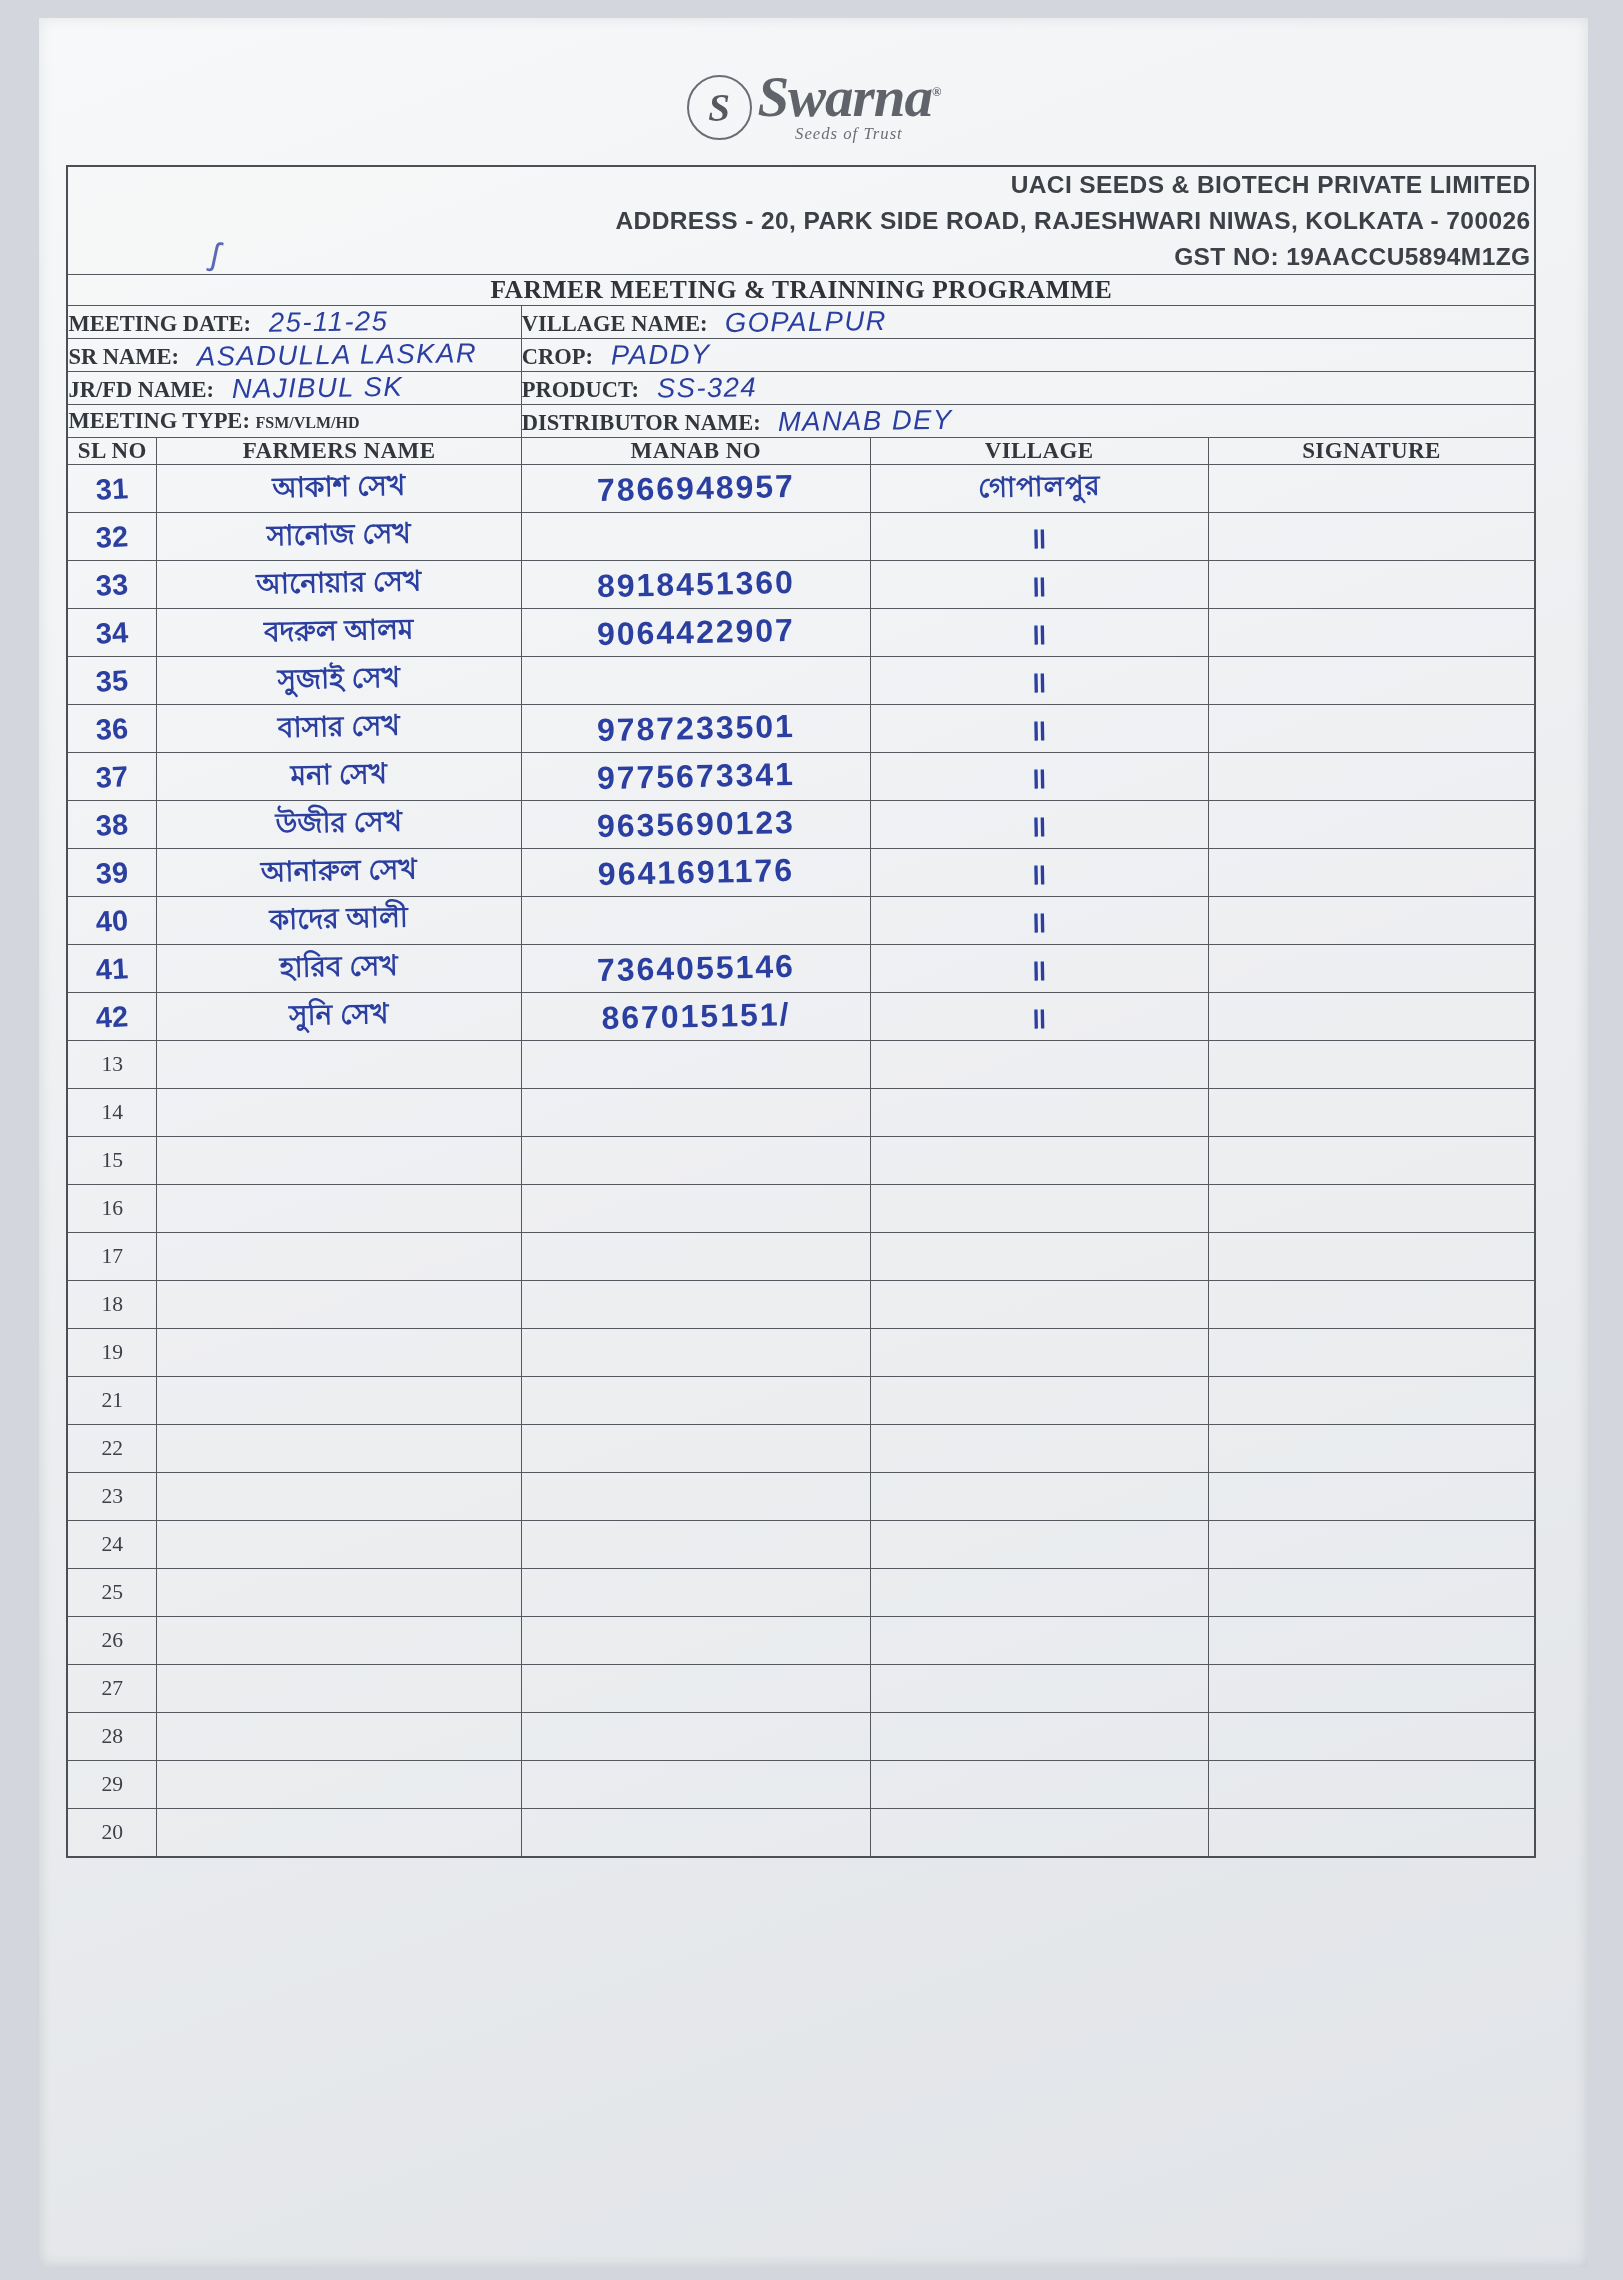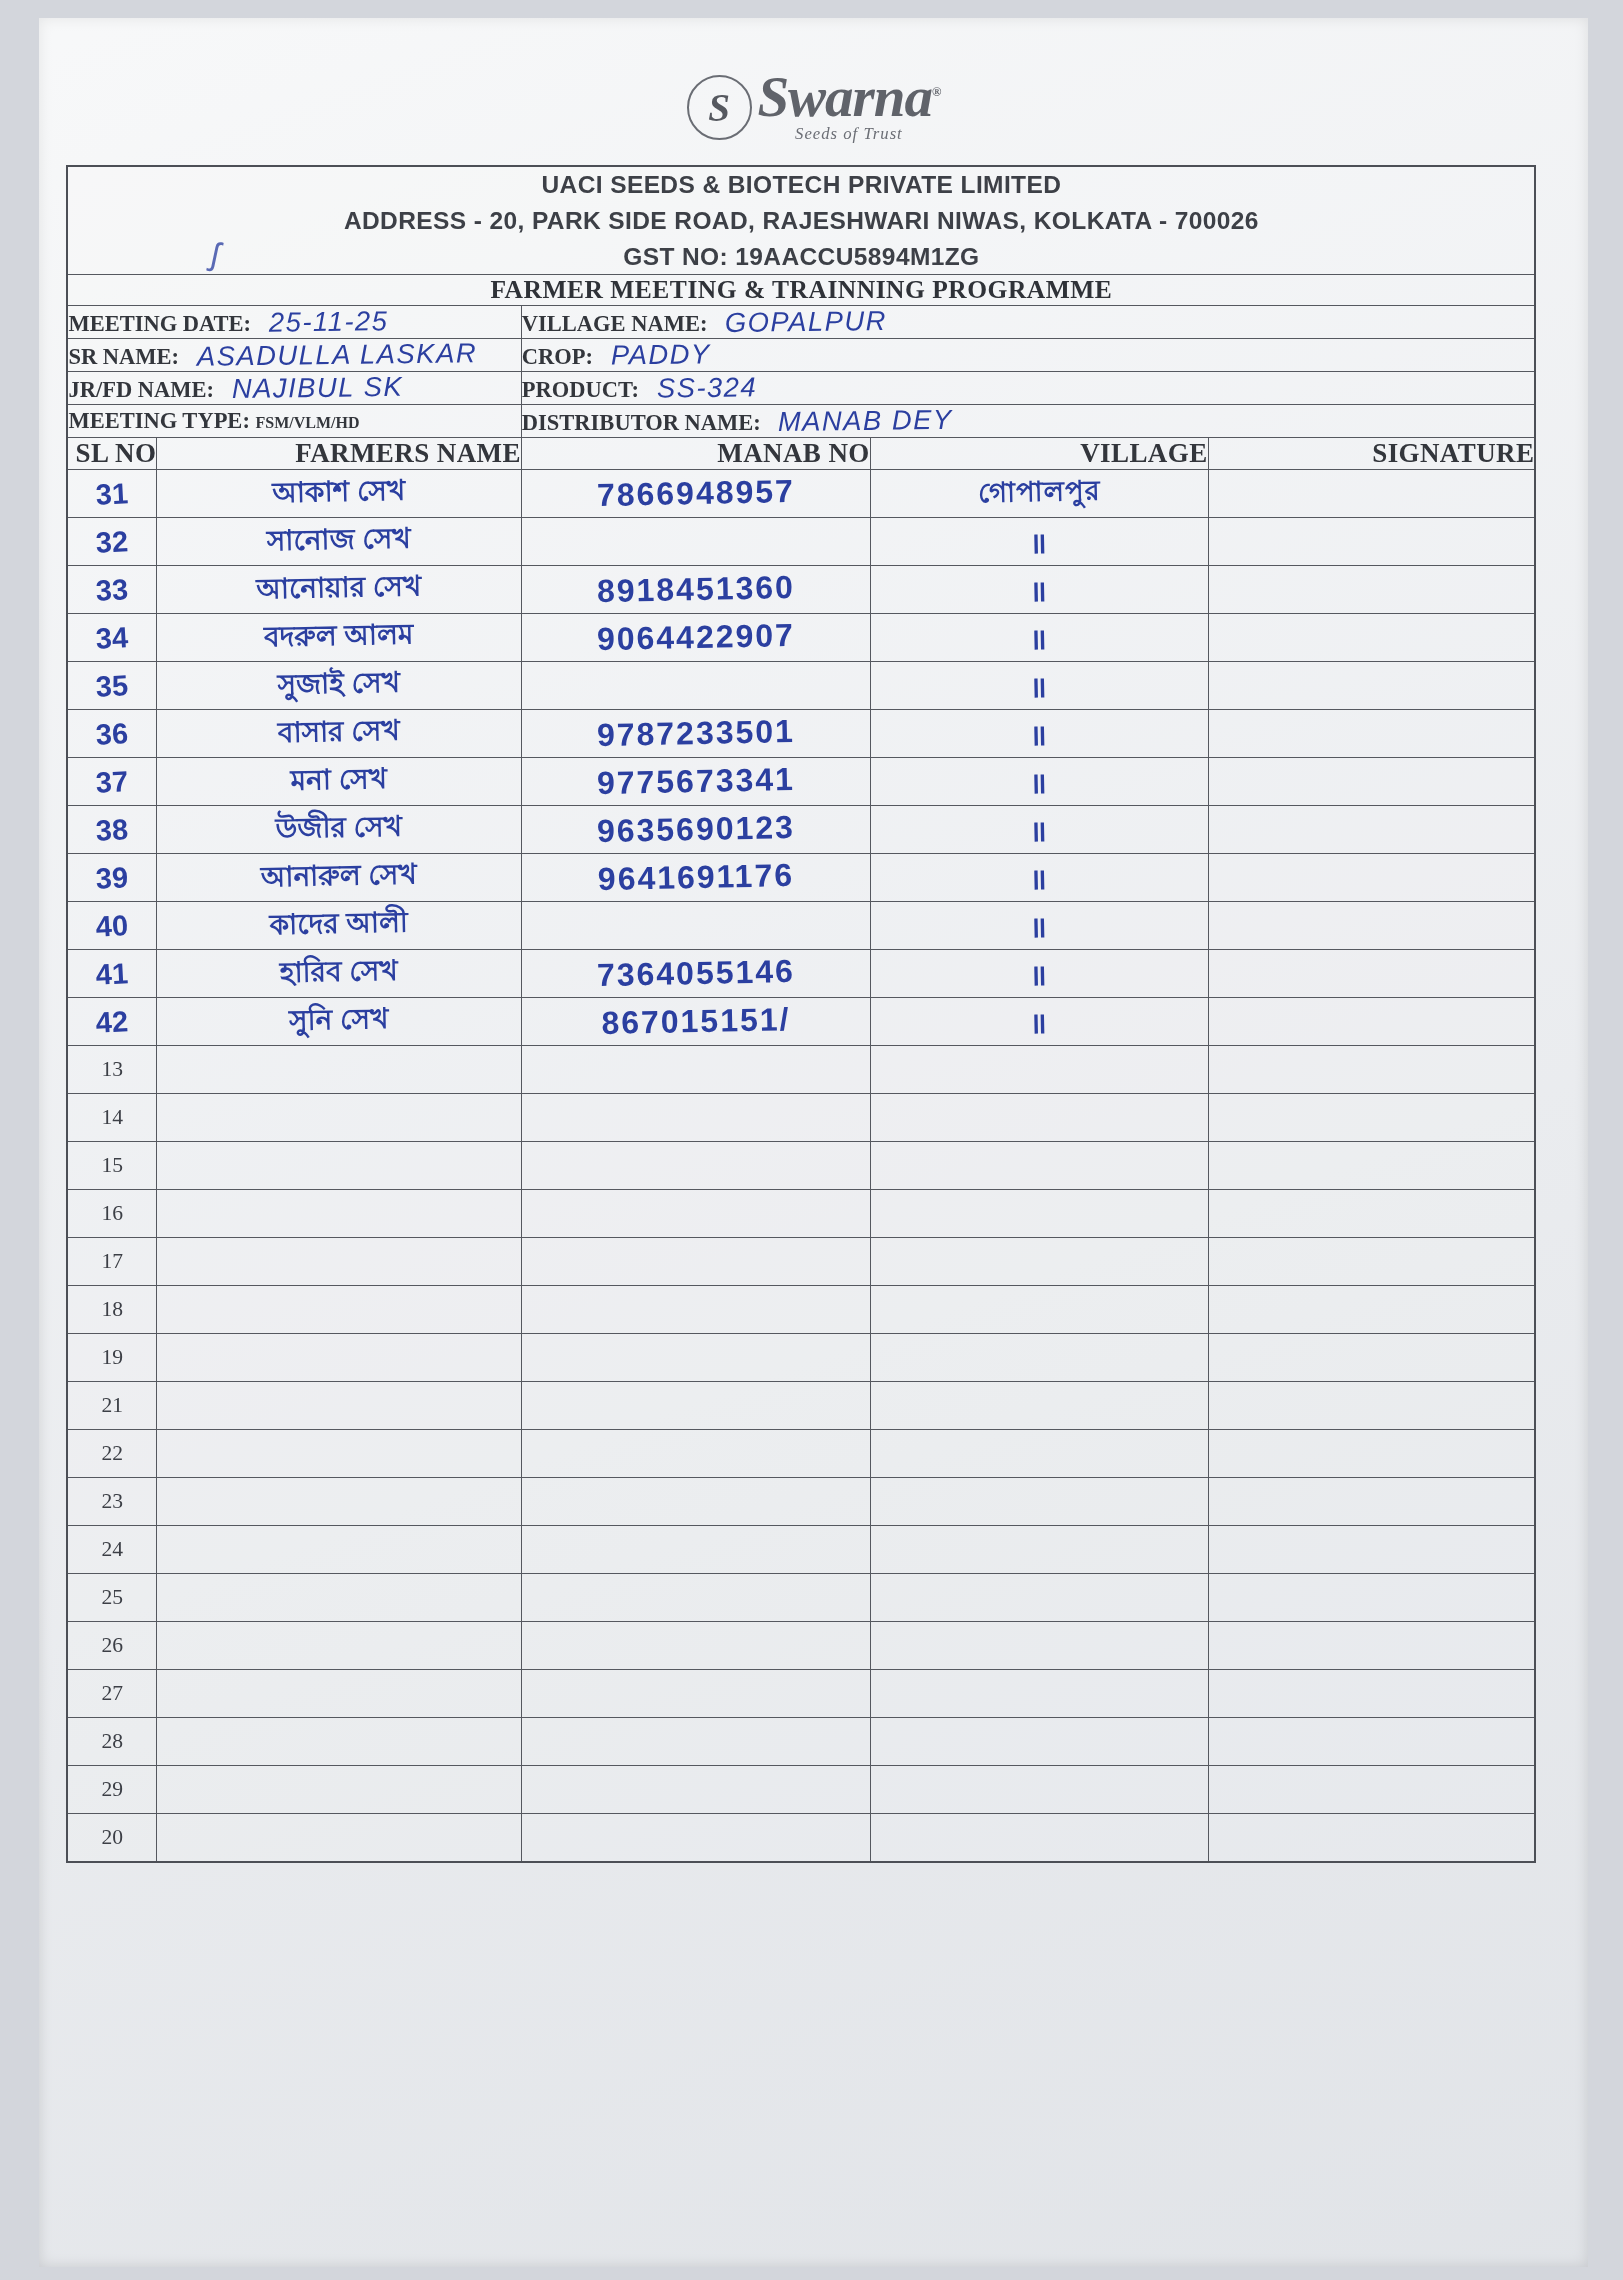--- a/index.html
+++ b/index.html
@@ -97,21 +97,21 @@
     border-collapse: collapse;
     background: rgba(255,255,255,0.10);
   }
   .sheet td, .sheet th {
     border: 1.6px solid #55585f;
     padding: 0;
     vertical-align: middle;
   }
 
   .hdr-line {
-    text-align: center;
+    text-align: right;
     font-size: 24.5px;
     font-weight: 600;
     color: #3d4047;
     letter-spacing: 0.4px;
     padding: 4.9px 3.9px 2.9px 3.9px;
     line-height: 1.15;
     border: none;
   }
   .title-band {
     text-align: center;
@@ -138,24 +138,24 @@
     font-style: italic;
     color: #2b3fa0;
     letter-spacing: 1.5px;
     padding-left: 11.8px;
     display: inline-block;
     transform: rotate(-0.7deg);
   }
 
   
   .colhdr {
-    text-align: right;
+    text-align: center;
     font-family: "Liberation Serif", serif;
     font-weight: bold;
-    font-size: 27px;
+    font-size: 23px;
     color: #33363c;
     padding: 6.9px 2px;
     letter-spacing: 0.4px;
   }
 
   .row-td {
     height: 47px;
   }
   .sl {
     text-align: center;

